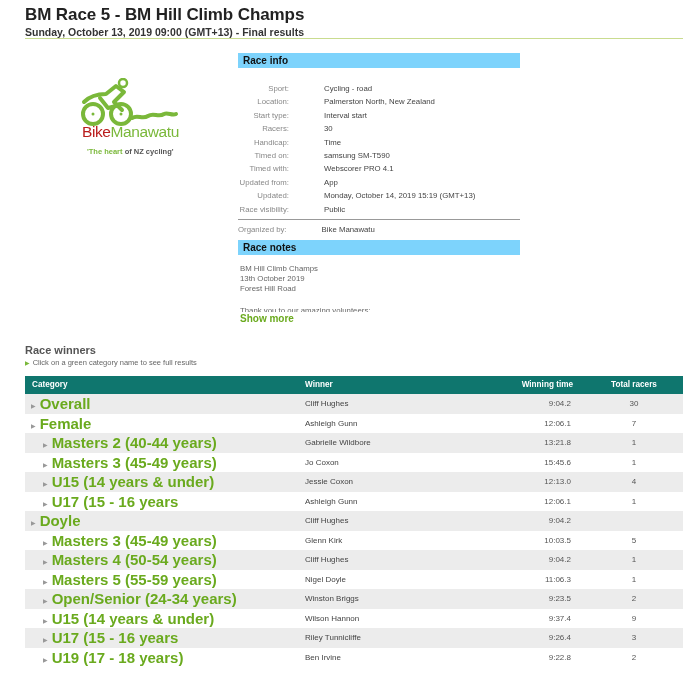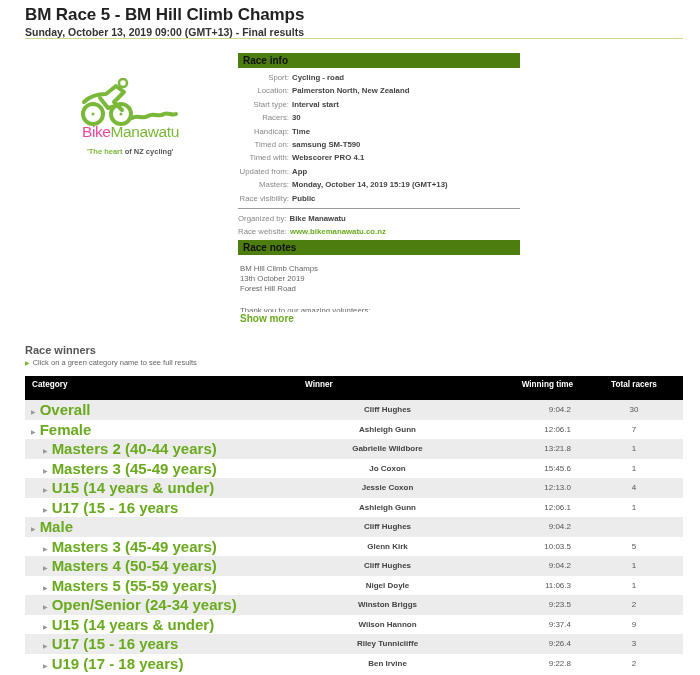--- a/index.html
+++ b/index.html
@@ -6,60 +6,60 @@
     html, body { width: 700px; height: 675px; background: #ffffff; overflow: hidden; }
     body { font-family: "Liberation Sans", sans-serif; color: #333; position: relative; }
 
     .header { position: absolute; left: 25px; top: 5px; width: 658px; }
     .title { font-size: 17px; font-weight: bold; color: #222; letter-spacing: -0.1px; }
     .subtitle { font-size: 10.5px; font-weight: bold; color: #333; margin-top: 1px; }
     .header-rule { position: absolute; left: 25px; top: 38px; width: 658px; height: 1px; background: #c9dc8f; }
 
     .logo { position: absolute; left: 78px; top: 78px; width: 110px; height: 90px; }
     .logo-text { position: absolute; left: 82px; top: 123px; font-size: 15.5px; letter-spacing: -0.4px; }
-    .logo-text .bike { color: #ec4899; }
+    .logo-text .bike { color: #b91c1c; }
     .logo-text .mana { color: #7ab83a; }
     .logo-tag { position: absolute; left: 87px; top: 147px; font-size: 7.5px; font-weight: bold; }
     .logo-tag .g { color: #7ab83a; margin-top: 39px; }
     .logo-tag .d { color: #555; }
 
     .info { position: absolute; left: 238px; top: 53px; width: 282px; }
-    .sec-head { background: #4d7c0f; font-size: 10px; font-weight: bold; color: #111; padding: 2px 5px; height: 15px; }
-    .info-rows { padding-top: 3px; }
+    .sec-head { background: #7dd3fc; font-size: 10px; font-weight: bold; color: #111; padding: 2px 5px; height: 15px; }
+    .info-rows { padding-top: 14px; }
     .info-row { display: flex; font-size: 7.8px; height: 13.4px; line-height: 13.4px; }
     .info-row .lbl { width: 54px; text-align: right; color: #888; padding-right: 3px; white-space: nowrap; }
-    .info-row .val { color: #444; font-weight: bold; white-space: nowrap; }
+    .info-row .val { color: #444; font-weight: normal; white-space: nowrap; margin-left: 32px; }
     .info-row .val.link { color: #6aaa1e; }
     .info-rule { height: 1px; background: #999; margin: 3px 0 3px 0; }
     .org-row .lbl { width: auto; text-align: left; padding-right: 3px; }
 
     .notes-head { position: absolute; left: 238px; top: 240px; width: 282px; }
     .notes-body { position: absolute; left: 240px; top: 264px; font-size: 7.8px; color: #666; line-height: 10px; }
     .notes-fade { position: absolute; left: 240px; top: 306px; font-size: 7.8px; color: #666; height: 6px; overflow: hidden; line-height: 10px; }
     .show-more { position: absolute; left: 240px; top: 313px; font-size: 10px; font-weight: bold; color: #6aaa1e; cursor: pointer; }
 
     .winners-title { position: absolute; left: 25px; top: 344px; font-size: 11px; font-weight: bold; color: #555; }
     .winners-hint { position: absolute; left: 25px; top: 358px; font-size: 7.5px; color: #666; }
     .winners-hint .tri { color: #7ab83a; font-size: 6px; margin-right: 3px; }
 
     .table { position: absolute; left: 25px; top: 376px; width: 658px; }
-    .thead { display: flex; background: #000000; color: #fff; font-size: 8.2px; font-weight: bold; height: 24px; line-height: 18px; }
+    .thead { display: flex; background: #0f766e; color: #fff; font-size: 8.2px; font-weight: bold; height: 18px; line-height: 18px; }
     .row { display: flex; height: 19.5px; line-height: 19.5px; font-size: 8px; }
     .row:nth-child(odd) { background: #ececec; }
     .row:nth-child(even) { background: #ffffff; }
     .c-cat { width: 280px; padding-left: 6px; }
     .c-win { width: 165px; padding-left: 0; }
     .c-time { width: 115px; text-align: right; padding-right: 14px; }
     .c-tot { width: 98px; text-align: center; }
     .thead .c-cat { padding-left: 7px; }
     .thead .c-time { text-align: right; padding-right: 12px; }
     .cat-link { color: #6aaa1e; font-weight: bold; font-size: 15px; cursor: pointer; }
     .cat-tri { color: #999; font-size: 6px; margin-right: 4px; display: inline-block; vertical-align: 1px; }
     .row.indent .c-cat { padding-left: 18px; }
-    .winner { color: #444; font-weight: bold; text-align: center; }
+    .winner { color: #444; font-weight: normal; }
     .time { color: #555; text-align: right; }
     .tot { color: #555; }
   </style>
 </head>
 <body>
 
 <div class="header">
   <div class="title">BM Race 5 - BM Hill Climb Champs</div>
   <div class="subtitle">Sunday, October 13, 2019 09:00 (GMT+13) - Final results</div>
 </div>
@@ -113,21 +113,21 @@
       </div>
     <div class="info-row">
         <span class="lbl">Timed with:</span>
         <span class="val">Webscorer PRO 4.1</span>
       </div>
     <div class="info-row">
         <span class="lbl">Updated from:</span>
         <span class="val">App</span>
       </div>
     <div class="info-row">
-        <span class="lbl">Masters:</span>
+        <span class="lbl">Updated:</span>
         <span class="val">Monday, October 14, 2019 15:19 (GMT+13)</span>
       </div>
     <div class="info-row">
         <span class="lbl">Race visibility:</span>
         <span class="val">Public</span>
       </div>
   </div>
   <div class="info-rule"></div>
   <div class="info-row org-row">
       <span class="lbl">Organized by:</span>
@@ -191,21 +191,21 @@
       <div class="c-time time">12:13.0</div>
       <div class="c-tot tot">4</div>
     </div>
     <div class="row indent">
       <div class="c-cat"><span class="cat-tri">▶</span><a class="cat-link">U17 (15 - 16 years</a></div>
       <div class="c-win winner">Ashleigh Gunn</div>
       <div class="c-time time">12:06.1</div>
       <div class="c-tot tot">1</div>
     </div>
     <div class="row">
-      <div class="c-cat"><span class="cat-tri">▶</span><a class="cat-link">Male</a></div>
+      <div class="c-cat"><span class="cat-tri">▶</span><a class="cat-link">Doyle</a></div>
       <div class="c-win winner">Cliff Hughes</div>
       <div class="c-time time">9:04.2</div>
     </div>
     <div class="row indent">
       <div class="c-cat"><span class="cat-tri">▶</span><a class="cat-link">Masters 3 (45-49 years)</a></div>
       <div class="c-win winner">Glenn Kirk</div>
       <div class="c-time time">10:03.5</div>
       <div class="c-tot tot">5</div>
     </div>
     <div class="row indent">

